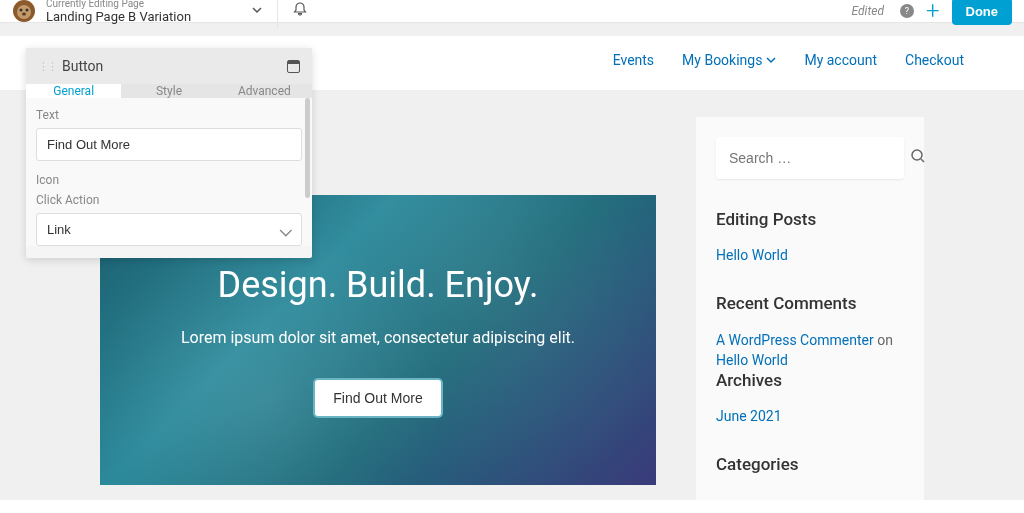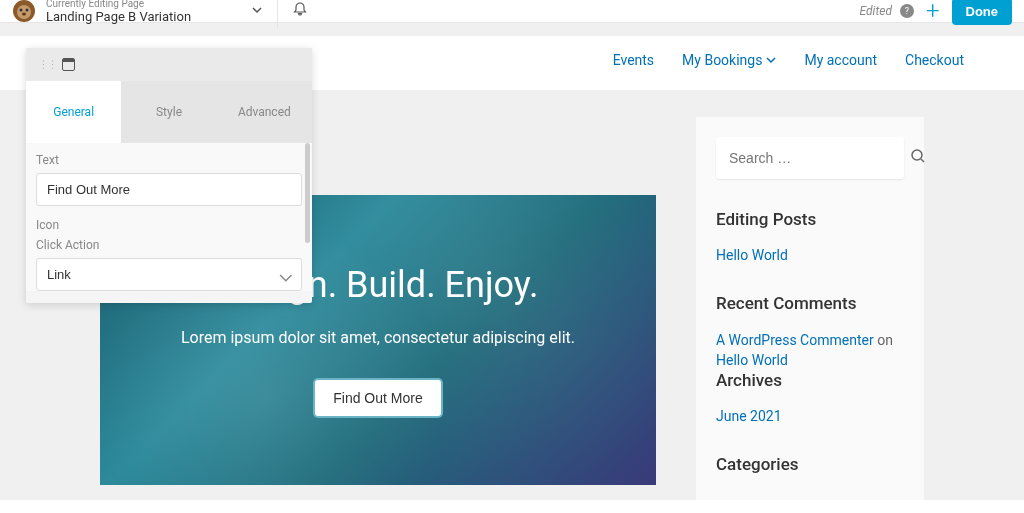--- a/index.html
+++ b/index.html
@@ -7,39 +7,39 @@
     
     .topbar { height: 23px; display: flex; align-items: center; padding: 0 12px; border-bottom: 1px solid #e5e5e5; background: #fff; }
     .logo { width: 24px; height: 24px; display: flex; align-items: center; justify-content: center; margin-right: 10px; }
     .logo svg { width: 24px; height: 24px; }
     .page-label { font-size: 10px; color: #888; line-height: 1; }
     .page-title { font-size: 13px; color: #333; font-weight: 400; }
     .chevron-area { margin-left: 60px; color: #555; font-size: 12px; cursor: pointer; }
     .divider-v { width: 1px; height: 36px; background: #e5e5e5; margin: 0 14px; }
     .bell { color: #555; cursor: pointer; }
     .spacer { flex: 1; }
-    .edited { font-size: 12px; font-style: italic; color: #888; display: flex; align-items: center; gap: 8px; }
+    .edited { font-size: 12px; font-style: italic; color: #888; display: flex; align-items: center; gap: 16px; }
     .help-icon { width: 14px; height: 14px; background: #888; border-radius: 50%; color: #fff; font-size: 9px; display: flex; align-items: center; justify-content: center; font-style: normal; }
     .plus-btn { color: #00a0d2; font-size: 24px; font-weight: 300; margin: 0 12px; cursor: pointer; }
     .done-btn { background: #00a0d2; color: #fff; border: none; padding: 6px 14px; border-radius: 4px; font-size: 13px; font-weight: 600; cursor: pointer; }
     
     .main-area { display: flex; height: calc(100% - 36px); background: #f0f0f0; }
     
     .nav-bar { position: absolute; right: 60px; top: 52px; display: flex; gap: 28px; z-index: 5; }
     .nav-item { color: #0170b9; font-size: 14px; cursor: pointer; display: flex; align-items: center; gap: 4px; }
     
     .panel { position: absolute; left: 26px; top: 48px; width: 286px; background: #f5f5f5; border-radius: 2px; box-shadow: 0 2px 8px rgba(0,0,0,0.15); z-index: 20; }
     .panel-header { display: flex; align-items: center; padding: 10px 12px; background: #eaeaea; }
     .drag-handle { color: #bbb; font-size: 11px; margin-right: 6px; letter-spacing: -2px; }
     .panel-title { font-size: 14px; color: #444; flex: 1; }
     .panel-icon-sq { width: 13px; height: 13px; border: 1.5px solid #555; border-radius: 2px; position: relative; }
     .panel-icon-sq:before { content: ""; position: absolute; top: 0; left: 0; right: 0; height: 3px; background: #555; }
     
     .panel-tabs { display: flex; background: #e5e5e5; }
-    .panel-tab { flex: 1; text-align: center; padding: 24px 0; font-size: 12px; color: #888; cursor: pointer; }
+    .panel-tab { flex: 1; text-align: center; padding: 0 0; font-size: 12px; color: #888; cursor: pointer; }
     .panel-tab.active { background: #fff; color: #00a0d2; }
     
     .panel-body { background: #f9f9f9; padding: 10px 10px 0; position: relative; }
     .panel-scroll { position: absolute; right: 2px; top: 0; width: 5px; height: 100px; background: #ccc; border-radius: 3px; }
     .field-label { font-size: 12px; color: #888; margin-bottom: 6px; display: block; }
     .field-input { width: 100%; padding: 8px 10px; border: 1px solid #ddd; border-radius: 3px; font-size: 13px; color: #333; background: #fff; margin-bottom: 12px; }
     .icon-link { color: #0170b9; text-decoration: underline; font-size: 12px; padding: 8px 0; display: block; margin-bottom: 12px; }
     .select-wrap { position: relative; margin-bottom: 12px; }
     .select-wrap:after { content: "⌵"; position: absolute; right: 10px; top: 8px; color: #888; font-weight: bold; }
     
@@ -113,20 +113,21 @@
         <path d="M1 3l4 4 4-4" stroke="#0170b9" stroke-width="1.5" fill="none"></path>
       </svg>
   </a>
   <a class="nav-item">My account</a>
   <a class="nav-item">Checkout</a>
 </div>
 
 <div class="panel">
   <div class="panel-header">
     <span class="drag-handle">⋮⋮</span>
+    <span class="panel-title">Button</span>
     <span class="panel-icon-sq"></span>
   </div>
   <div class="panel-tabs">
     <div class="panel-tab active">General</div>
     <div class="panel-tab">Style</div>
     <div class="panel-tab">Advanced</div>
   </div>
   <div class="panel-body">
     <div class="panel-scroll"></div>
     <label class="field-label">Text</label>

